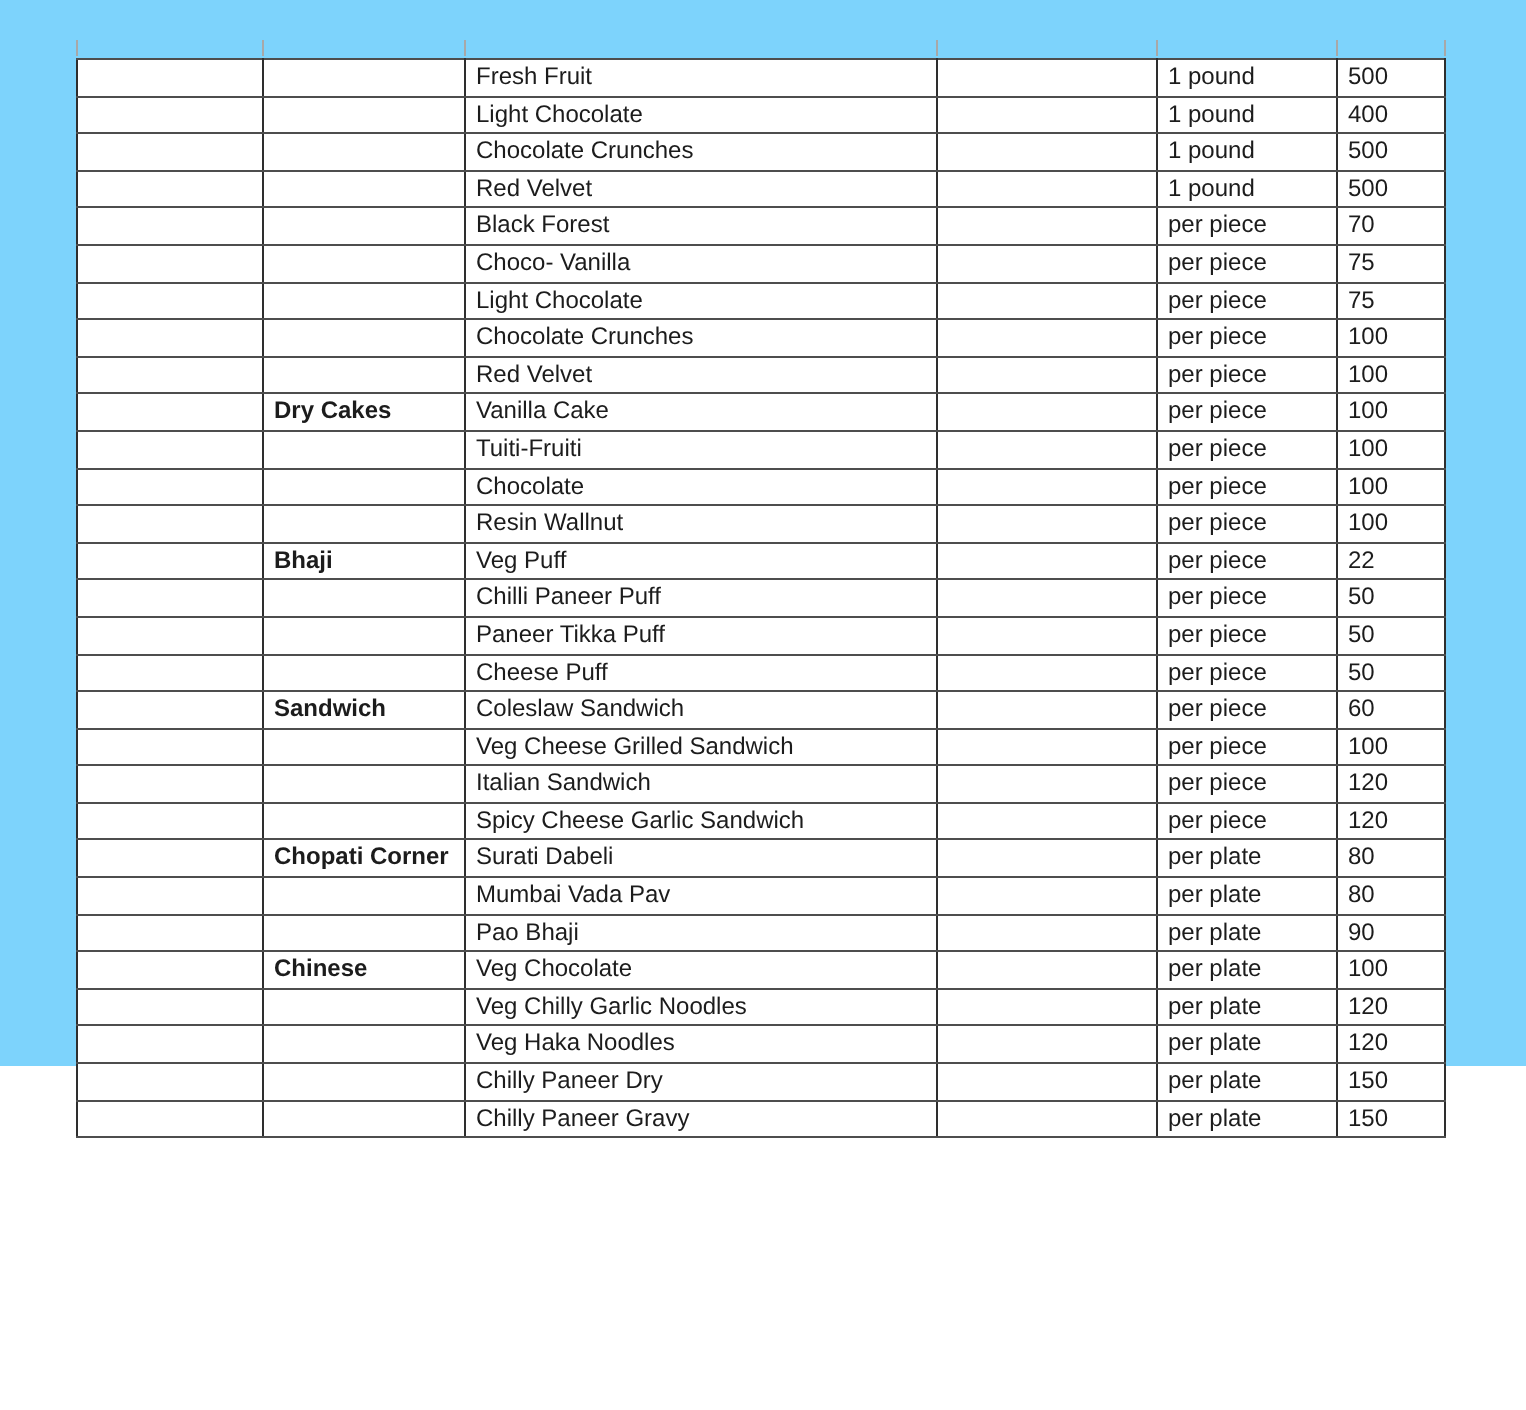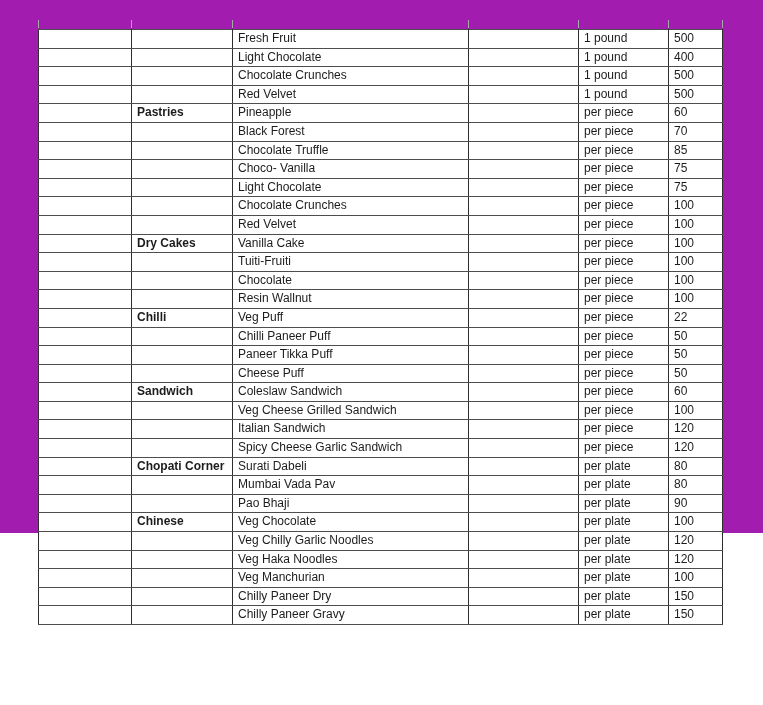--- a/index.html
+++ b/index.html
@@ -9,21 +9,21 @@
     width: 763px;
     height: 705px;
     font-family: "Liberation Sans", sans-serif;
     position: relative;
     overflow: hidden;
   }
   .page {
     position: relative;
     width: 763px;
     height: 533px;
-    background: #a21caf;
+    background: #7dd3fc;
   }
   table.menu-table {
     position: absolute;
     left: 38px;
     top: 29px;
     border-collapse: collapse;
     table-layout: fixed;
     width: 684px;
   }
   table.menu-table td {
@@ -112,48 +112,32 @@
 
     <tr>
       <td class="blank-cell"></td>
       <td class="category-cell"></td>
       <td class="item-cell">Red Velvet</td>
       <td class="blank-cell"></td>
       <td class="unit-cell">1 pound</td>
       <td class="price-cell">500</td>
     </tr>
 
-    <tr>
-      <td class="blank-cell"></td>
-      <td class="category-cell">Pastries</td>
-      <td class="item-cell">Pineapple</td>
-      <td class="blank-cell"></td>
-      <td class="unit-cell">per piece</td>
-      <td class="price-cell">60</td>
-    </tr>
 
     <tr>
       <td class="blank-cell"></td>
       <td class="category-cell"></td>
       <td class="item-cell">Black Forest</td>
       <td class="blank-cell"></td>
       <td class="unit-cell">per piece</td>
       <td class="price-cell">70</td>
     </tr>
 
 
 
-    <tr>
-      <td class="blank-cell"></td>
-      <td class="category-cell"></td>
-      <td class="item-cell">Chocolate Truffle</td>
-      <td class="blank-cell"></td>
-      <td class="unit-cell">per piece</td>
-      <td class="price-cell">85</td>
-    </tr>
 
     <tr>
       <td class="blank-cell"></td>
       <td class="category-cell"></td>
       <td class="item-cell">Choco- Vanilla</td>
       <td class="blank-cell"></td>
       <td class="unit-cell">per piece</td>
       <td class="price-cell">75</td>
     </tr>
 
@@ -215,21 +199,21 @@
       <td class="blank-cell"></td>
       <td class="category-cell"></td>
       <td class="item-cell">Resin Wallnut</td>
       <td class="blank-cell"></td>
       <td class="unit-cell">per piece</td>
       <td class="price-cell">100</td>
     </tr>
 
     <tr>
       <td class="blank-cell"></td>
-      <td class="category-cell">Chilli</td>
+      <td class="category-cell">Bhaji</td>
       <td class="item-cell">Veg Puff</td>
       <td class="blank-cell"></td>
       <td class="unit-cell">per piece</td>
       <td class="price-cell">22</td>
     </tr>
 
     <tr>
       <td class="blank-cell"></td>
       <td class="category-cell"></td>
       <td class="item-cell">Chilli Paneer Puff</td>
@@ -340,28 +324,20 @@
 
     <tr>
       <td class="blank-cell"></td>
       <td class="category-cell"></td>
       <td class="item-cell">Veg Haka Noodles</td>
       <td class="blank-cell"></td>
       <td class="unit-cell">per plate</td>
       <td class="price-cell">120</td>
     </tr>
 
-    <tr>
-      <td class="blank-cell"></td>
-      <td class="category-cell"></td>
-      <td class="item-cell">Veg Manchurian</td>
-      <td class="blank-cell"></td>
-      <td class="unit-cell">per plate</td>
-      <td class="price-cell">100</td>
-    </tr>
 
     <tr>
       <td class="blank-cell"></td>
       <td class="category-cell"></td>
       <td class="item-cell">Chilly Paneer Dry</td>
       <td class="blank-cell"></td>
       <td class="unit-cell">per plate</td>
       <td class="price-cell">150</td>
     </tr>
 

